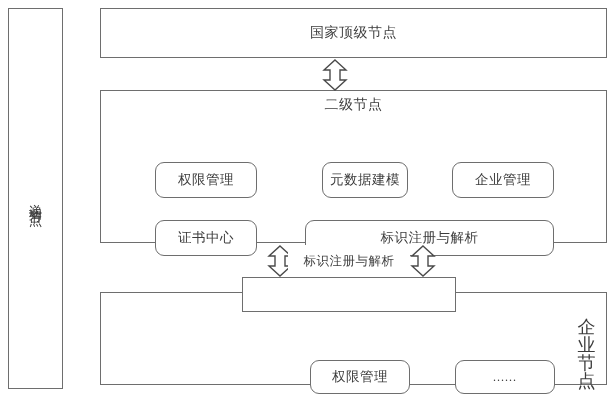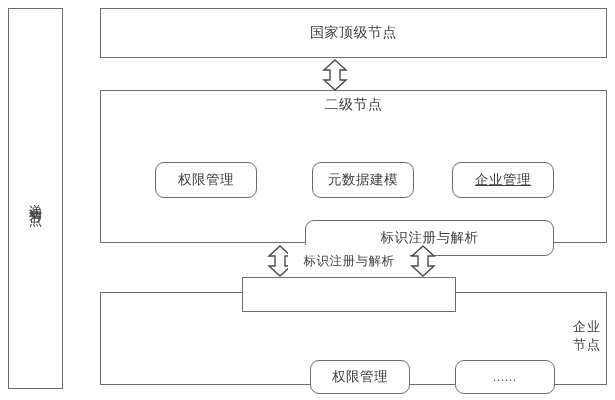--- a/index.html
+++ b/index.html
@@ -96,38 +96,38 @@
     height: 153px;
   }
   #second-node-title {
     left: 100px;
     top: 94px;
     width: 507px;
     height: 22px;
   }
 
   #rbox-perm     { left: 155px; top: 134px;  width: 102px; height: 36px; }
-  #rbox-meta     { left: 312px; top: 134px;  width: 102px; height: 36px; }
-  #rbox-ent      { left: 452px; top: 134px;  width: 102px; height: 36px; text-decoration: underline; }
+  #rbox-meta     { left: 322px; top: 134px;  width: 86px; height: 36px; }
+  #rbox-ent      { left: 452px; top: 134px;  width: 102px; height: 36px; }
   #rbox-cert     { left: 155px; top: 192px;  width: 102px; height: 36px; }
   #rbox-idreg    { left: 305px; top: 192px;  width: 249px; height: 36px; }
 
   
   #enterprise-node {
     left: 100px;
     top: 292px;
     width: 507px;
     height: 93px;
   }
   #enterprise-label {
     position: absolute;
     right: 10px;
     top: 318px;
     width: 36px;
-    font-size: 13px;
+    font-size: 18px;
     line-height: 18px;
     text-align: center;
     color: #3c3c3c;
     letter-spacing: 1px;
   }
 
   #rbox-soft     { left: 160px; top: 332px; width: 100px; height: 34px; }
   #rbox-gw       { left: 310px; top: 332px; width: 100px; height: 34px; }
   #rbox-more     { left: 455px; top: 332px; width: 100px; height: 34px; }
   #rbox-more span { letter-spacing: 1px; font-size: 12px; }
@@ -187,20 +187,23 @@
   <div class="flat-label" id="second-node-title">二级节点</div>
 
   <div class="rbox" id="rbox-perm">
     <span>权限管理</span>
   </div>
   <div class="rbox" id="rbox-meta">
     <span>元数据建模</span>
   </div>
   <div class="rbox" id="rbox-ent">
     <span>企业管理</span>
+  </div>
+  <div class="rbox" id="rbox-cert">
+    <span>证书中心</span>
   </div>
   <div class="rbox" id="rbox-idreg">
     <span>标识注册与解析</span>
   </div>
 
   <svg class="arrow" id="arrow-mid-l" width="26" height="32" viewBox="0 0 26 32">
     <polygon points="13,1 24,11 18,11 18,21 24,21 13,31 2,21 8,21 8,11 2,11" fill="#ffffff" stroke="#4a4a4a" stroke-width="1.4" stroke-linejoin="miter"></polygon>
   </svg>
   <svg class="arrow" id="arrow-mid-r" width="26" height="32" viewBox="0 0 26 32">
     <polygon points="13,1 24,11 18,11 18,21 24,21 13,31 2,21 8,21 8,11 2,11" fill="#ffffff" stroke="#4a4a4a" stroke-width="1.4" stroke-linejoin="miter"></polygon>

